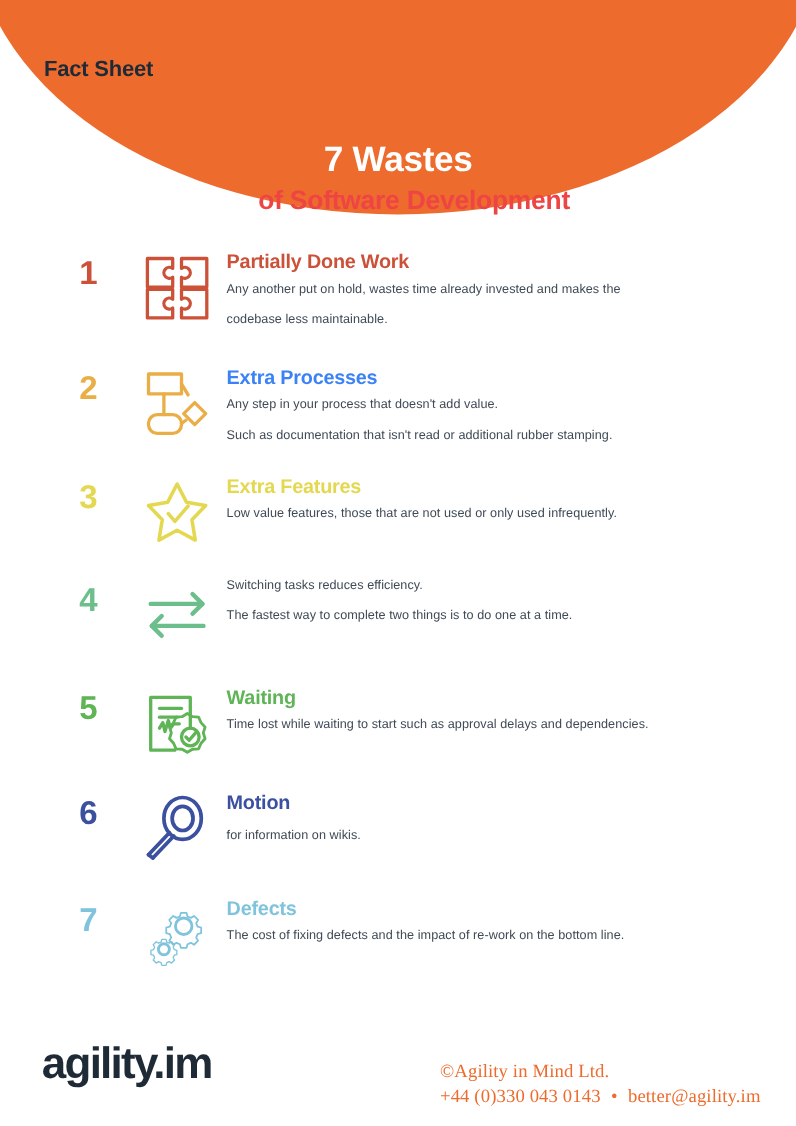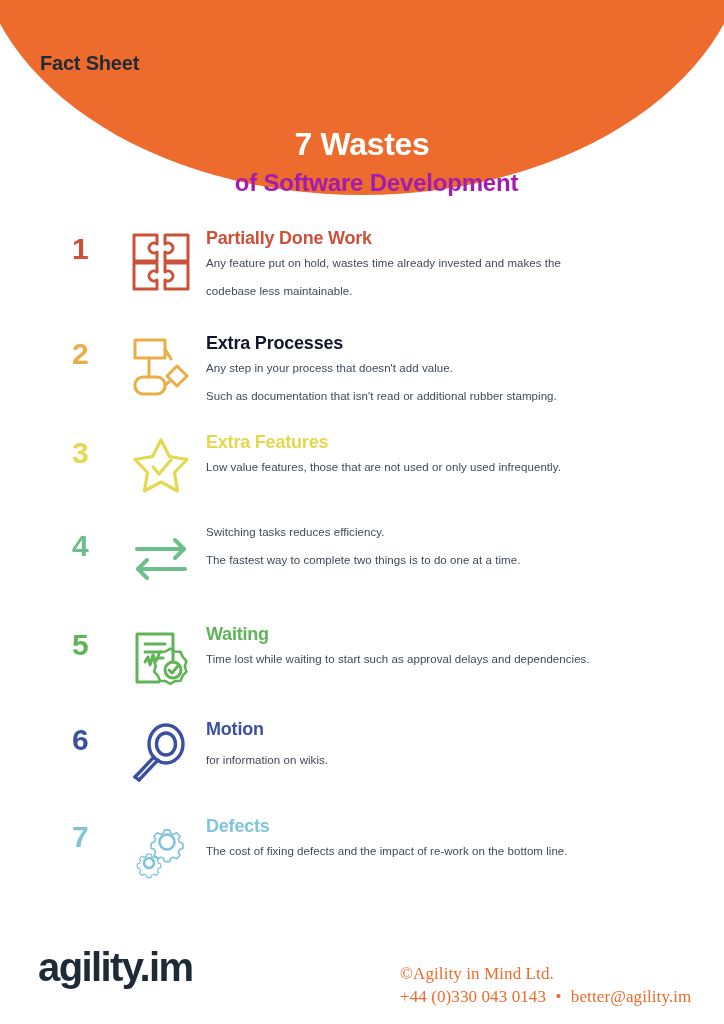--- a/index.html
+++ b/index.html
@@ -54,21 +54,21 @@
     font-size: 32px;
     font-weight: bold;
     color: #ffffff;
     letter-spacing: -0.3px;
     line-height: 40px;
     margin-top: 44px;
   }
   .title-sub {
     font-size: 24px;
     font-weight: bold;
-    color: #a21caf;
+    color: #ef4444;
     letter-spacing: -0.2px;
     line-height: 34px;
     margin-top: 2px;
     margin-left: 29px;
   }
 
   
   .list {
     position: absolute;
     left: 0;
@@ -178,40 +178,40 @@
       <svg width="64" height="64" viewBox="0 0 64 64" fill="none" stroke="#CB5239" stroke-width="3" stroke-linecap="round" stroke-linejoin="round">
         <path d="M5 5 H28 V14 a5 5 0 1 0 0 8 V31 H5 Z"></path>
         <path d="M59 5 H36 V14 a5 5 0 1 1 0 8 V31 H59 Z"></path>
         <path d="M5 59 H28 V50 a5 5 0 1 1 0 -8 V33 H5 Z"></path>
         <path d="M59 59 H36 V50 a5 5 0 1 0 0 -8 V33 H59 Z"></path>
       </svg>
     </div>
     <div class="text-cell">
       <div class="waste-title" style="color:#CB5239">Partially Done Work</div>
       <div class="waste-desc">
-        <span>Any feature put on hold, wastes time already invested and makes the</span>
+        <span>Any another put on hold, wastes time already invested and makes the</span>
         <span class="l2">codebase less maintainable.</span>
       </div>
     </div>
   </div>
 
   <div class="waste-row row-h-2">
     <div class="num" style="color:#E9AE46">2</div>
     <div class="icon-cell">
       <svg width="64" height="64" viewBox="0 0 64 64" fill="none" stroke="#E9AE46" stroke-width="3" stroke-linecap="round" stroke-linejoin="round">
         <rect x="6" y="5" width="30" height="18"></rect>
         <rect x="6" y="42" width="30" height="17" rx="8"></rect>
         <path d="M38 41 L48 31 L58 41 L48 51 Z"></path>
         <path d="M20 23 V42"></path>
         <path d="M36 14 L42 24"></path>
         <path d="M36 50 L40 47"></path>
       </svg>
     </div>
     <div class="text-cell">
-      <div class="waste-title" style="color:#0f172a">Extra Processes</div>
+      <div class="waste-title" style="color:#3b82f6">Extra Processes</div>
       <div class="waste-desc">
         <span>Any step in your process that doesn't add value.</span>
         <span class="l2">Such as documentation that isn't read or additional rubber stamping.</span>
       </div>
     </div>
   </div>
 
   <div class="waste-row row-h-3">
     <div class="num" style="color:#E3D84F">3</div>
     <div class="icon-cell">

